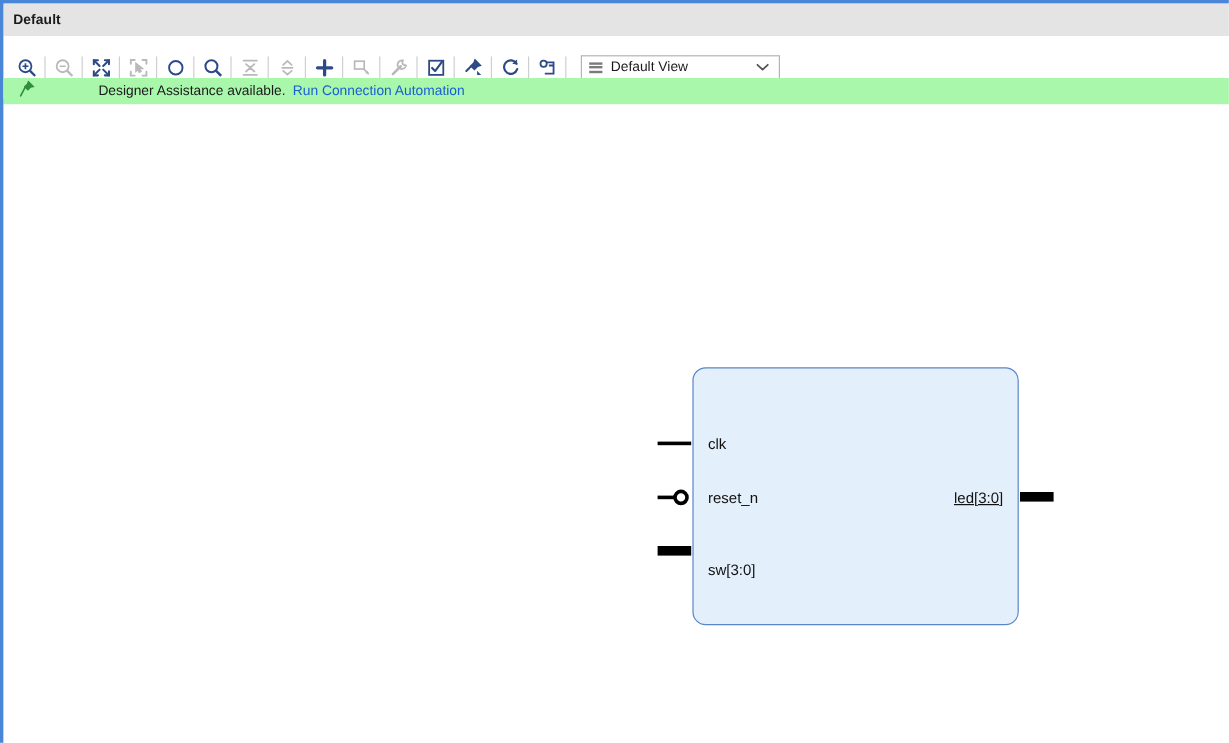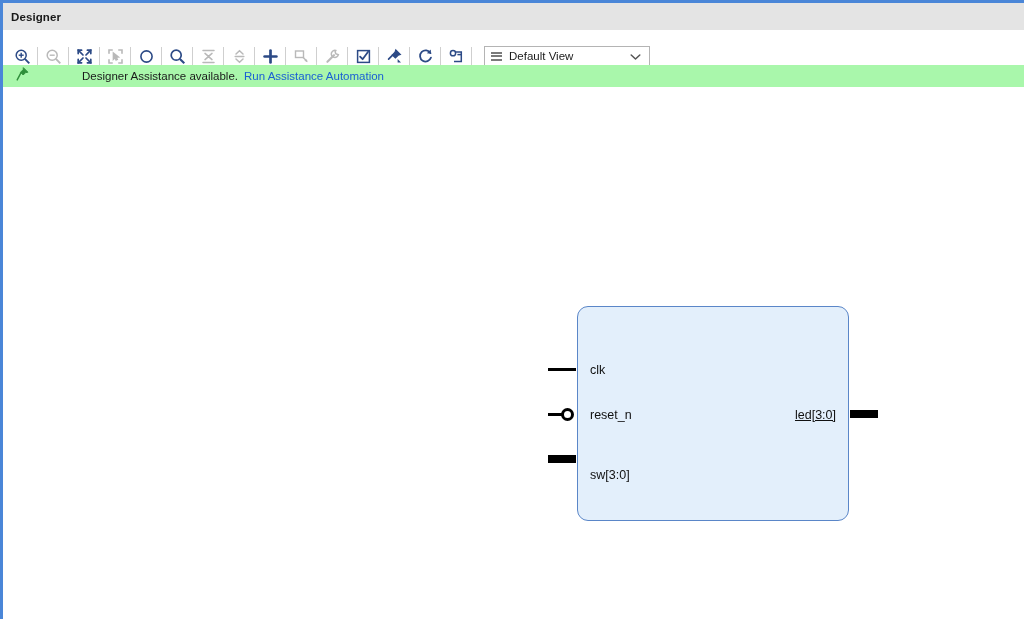--- a/index.html
+++ b/index.html
@@ -218,21 +218,21 @@
     background: #ffffff;
     box-sizing: border-box;
   }
 </style>
 </head>
 <body>
 
 <div id="app">
 
   <div class="panel-title-bar">
-    <span class="panel-title">Designer</span>
+    <span class="panel-title">Default</span>
   </div>
 
   <div class="toolbar">
 
     <div class="tb-btn">
       <svg class="ico" width="17" height="17" viewBox="0 0 17 17">
         <circle cx="7.2" cy="7.2" r="5.0" class="ic-on" stroke-width="1.5"></circle>
         <line x1="10.9" y1="10.9" x2="15.3" y2="15.3" class="ic-on" stroke-width="1.9"></line>
         <line x1="4.7" y1="7.2" x2="9.7" y2="7.2" class="ic-on" stroke-width="1.4"></line>
         <line x1="7.2" y1="4.7" x2="7.2" y2="9.7" class="ic-on" stroke-width="1.4"></line>
@@ -399,21 +399,21 @@
   <div class="assist-bar">
     <span class="assist-icon">
       <svg width="13" height="14" viewBox="0 0 13 14">
         <g fill="#2f8f3a" stroke="#2f8f3a" stroke-width="1.0" stroke-linecap="round">
           <path d="M7.6 0.9 L11.9 5.2 L9.6 5.6 L7.2 8.0 L4.5 5.3 L6.9 2.9 Z"></path>
           <line x1="4.9" y1="5.9" x2="1.2" y2="12.9" stroke-width="1.4"></line>
         </g>
       </svg>
     </span>
     <span class="assist-text">Designer Assistance available.</span>
-    <a class="assist-link">Run Assistance Automation</a>
+    <a class="assist-link">Run Connection Automation</a>
   </div>
 
   <div class="canvas">
 
     <div class="ip-block">
 
 
       <div class="ip-body">
         <span class="port-label left" style="top:63px">clk</span>
         <span class="port-label left" style="top:108px">reset_n</span>

